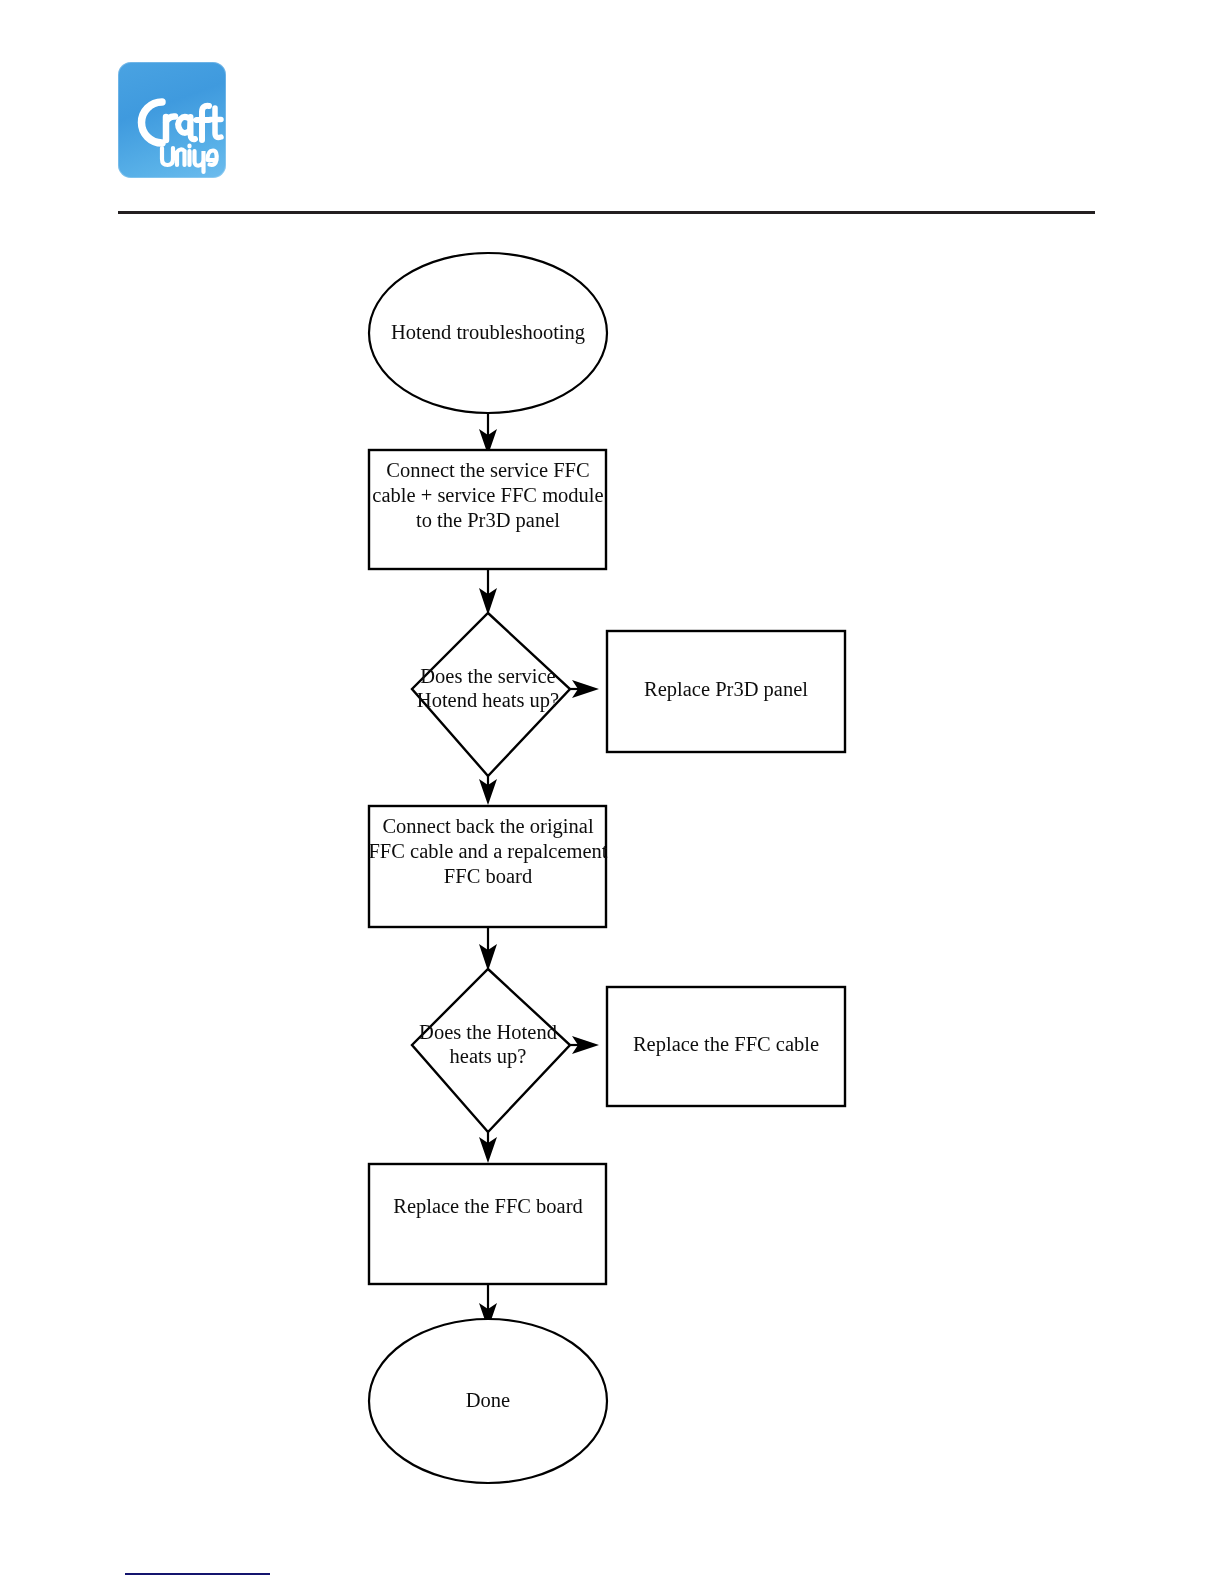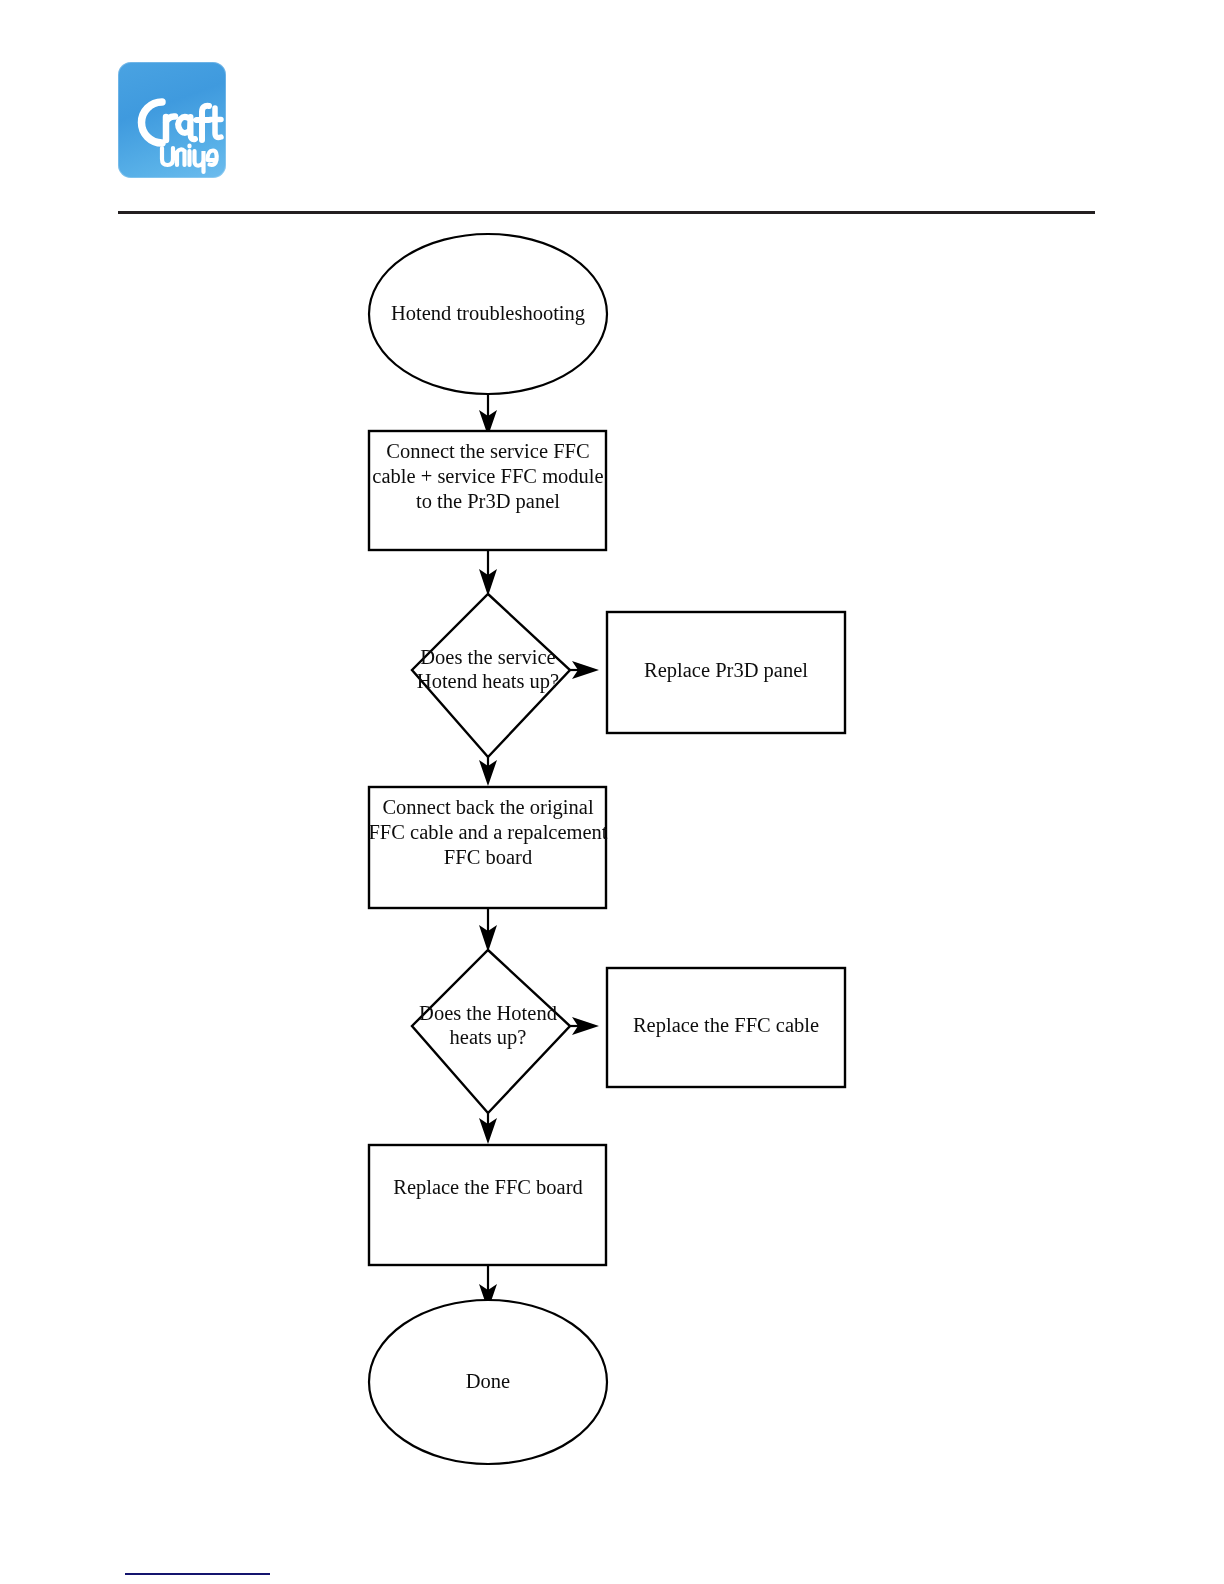--- a/index.html
+++ b/index.html
@@ -43,21 +43,21 @@
     top: 211px;
     width: 977px;
     height: 3px;
     background: #231f20;
   }
 
   
   #flowchart-canvas {
     position: absolute;
     left: 0;
-    top: 212px;
+    top: 231px;
     width: 992px;
     height: 1310px;
   }
   #flowchart-canvas svg {
     display: block;
     width: 1224px;
     height: 1310px;
   }
   .shape-outline {
     fill: #ffffff;

